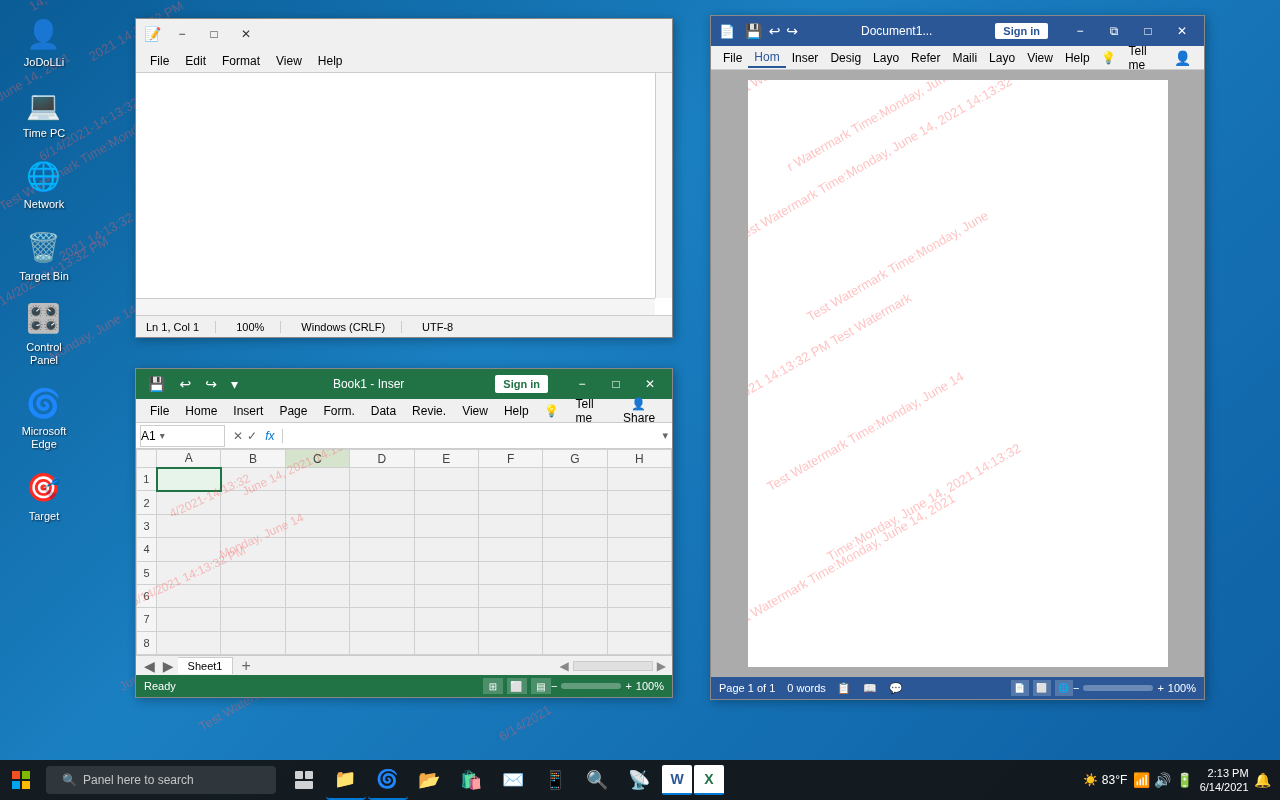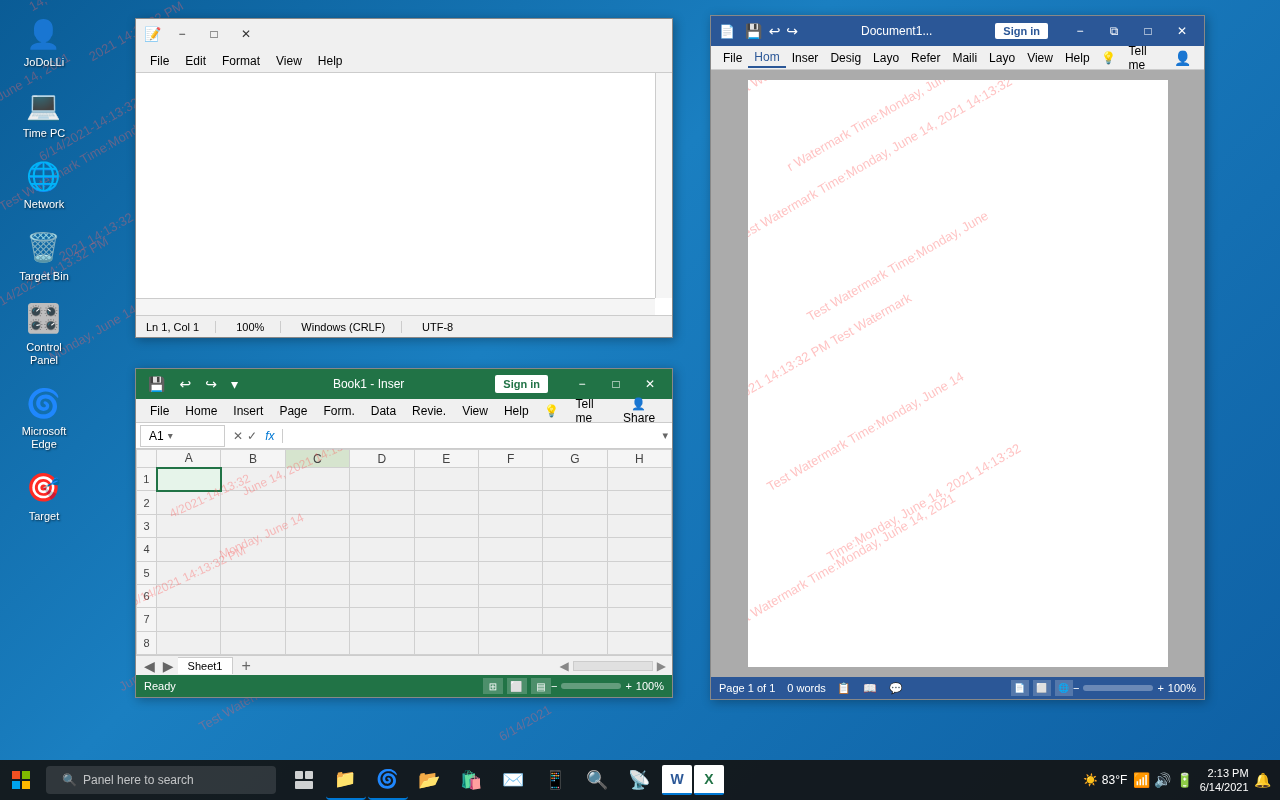--- a/index.html
+++ b/index.html
@@ -331,21 +331,21 @@
       display: flex;
       align-items: center;
       border-bottom: 1px solid #ccc;
       flex-shrink: 0;
     }
     .excel-name-box {
       width: 85px;
       height: 22px;
       border: 1px solid #ccc;
       margin: 0 4px;
-      padding: 0 8px;
+      padding: 0 0;
       font-size: 12px;
       display: flex;
       align-items: center;
     }
     .excel-formula-icons {
       display: flex;
       align-items: center;
       gap: 4px;
       padding: 0 4px;
       border-right: 1px solid #ccc;

